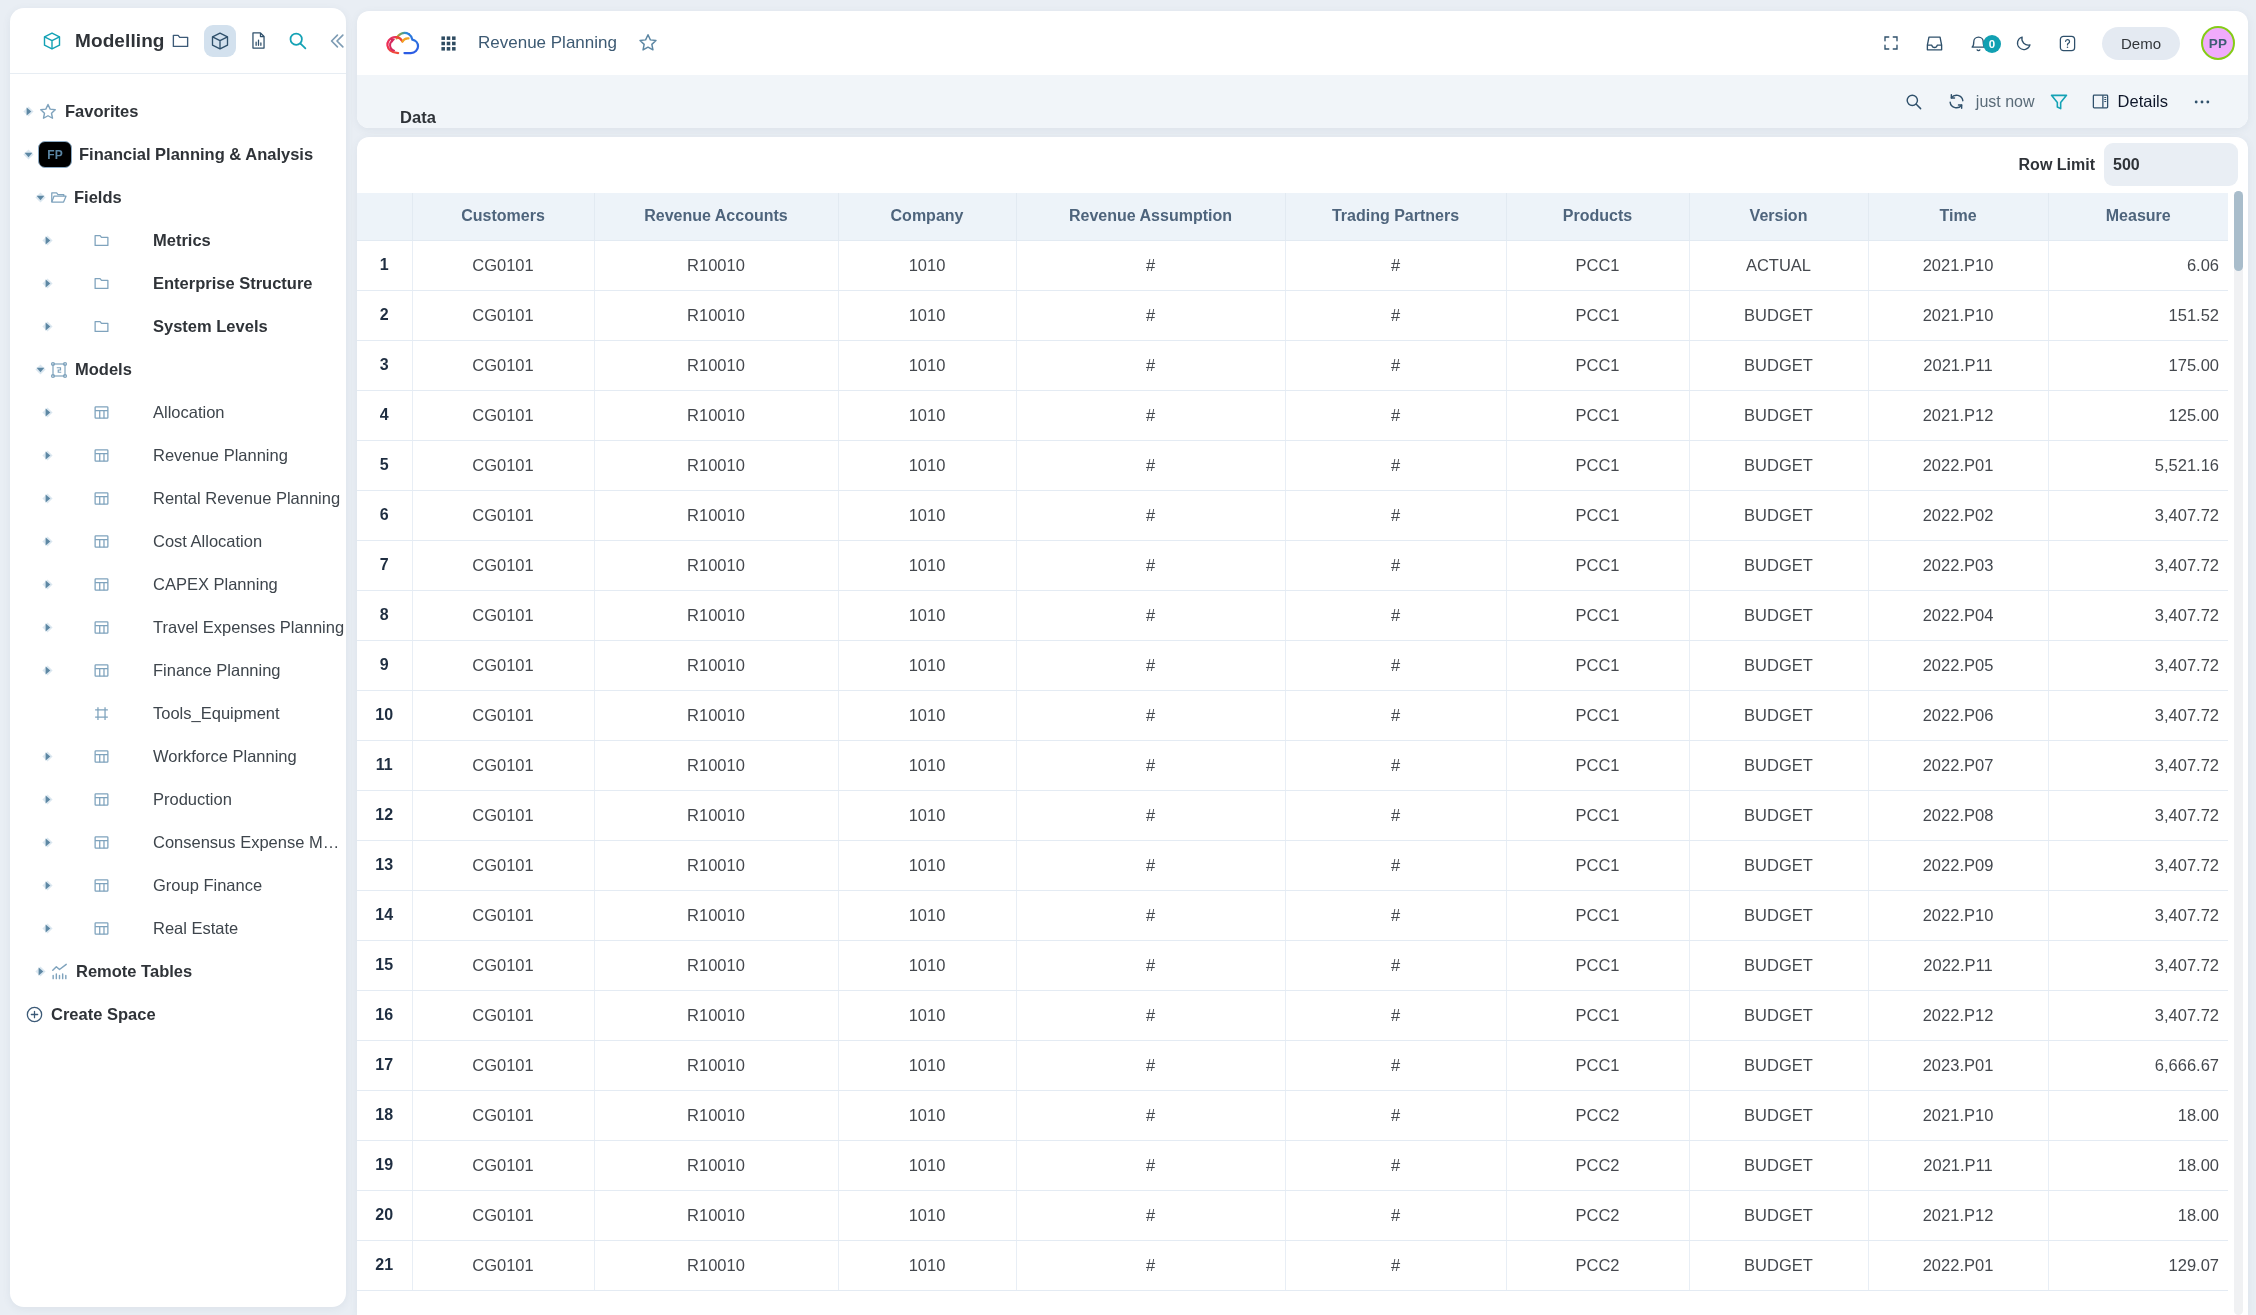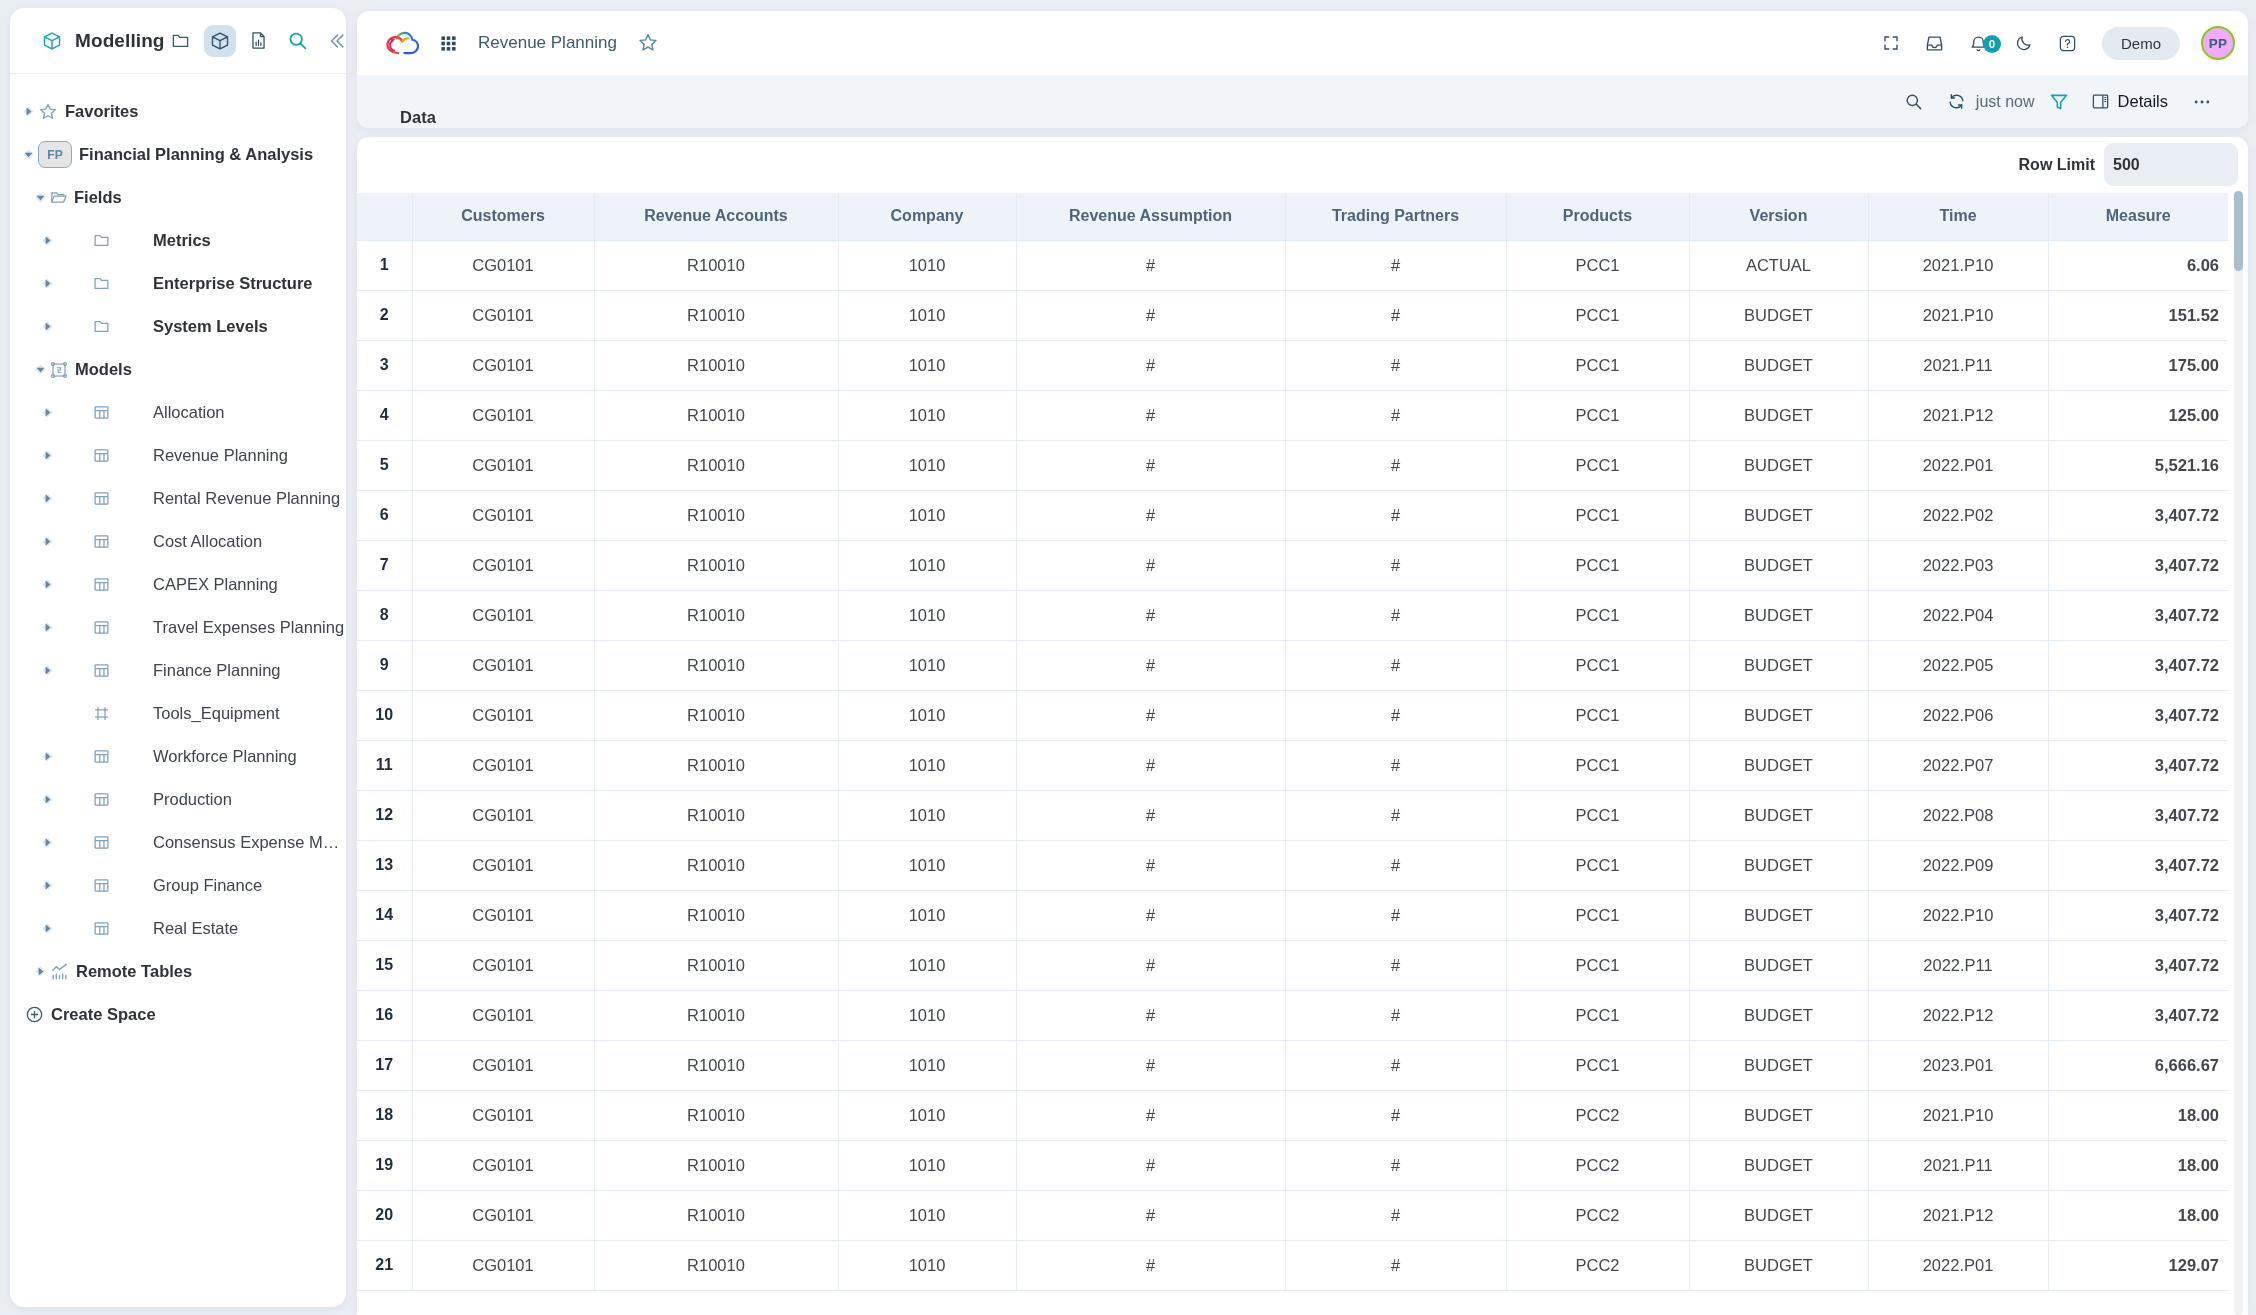--- a/index.html
+++ b/index.html
@@ -45,21 +45,21 @@
     margin-left:7px; font-size:16.5px; color:#3e454c;
     white-space:nowrap; overflow:hidden; text-overflow:ellipsis; max-width:240px;
   }
   .tree-row.bold .tlabel { font-weight:700; color:#2f3338; }
   .tree-row.lvl0 { padding-left:12px; }
   .tree-row.lvl1 { padding-left:24px; }
   .tree-row.lvl2 { padding-left:31px;gap:36px; }
   .space-badge {
     width:34px; height:27px; border:1.5px solid #8aa9c3; border-radius:7px;
     display:flex; align-items:center; justify-content:center;
-    font-size:12px; font-weight:700; color:#5b86a4; background:#e5e5e5;
+    font-size:12px; font-weight:700; color:#5b86a4; background:#000000;
   }
 
   
   .top-panel {
     position:absolute; left:357px; top:11px; width:1891px; height:117px;
     background:#fff; border-radius:12px;
     box-shadow:0 2px 8px rgba(70,90,120,.08);
   }
   .appbar { height:64px; display:flex; align-items:center; padding:0 13px 0 25px; }
   .appbar-grid { margin-left:19px; cursor:pointer; }
@@ -130,21 +130,21 @@
     border-right:1px solid #e2eaf2; border-bottom:1px solid #e2eaf2;
     text-align:center; white-space:nowrap;
   }
   .data-grid th:first-child { border-left:none; }
   .data-grid th:last-child { border-right:none; }
   .data-grid td {
     height:50px; font-size:16.5px; color:#44484e; text-align:center;
     border-right:1px solid #e8eef5; border-bottom:1px solid #e4ebf3;
     background:#fff; white-space:nowrap;
   }
-  .data-grid td:last-child { border-right:none;font-weight:bold; }
+  .data-grid td:last-child { border-right:none; }
   .data-grid td.rownum {
     font-size:16px; font-weight:700; color:#1f2e41;
   }
   .data-grid td.measure { text-align:right; padding-right:9px; }
 
   .vscroll-track {
     position:absolute; top:54px; right:5px; width:9px; height:1124px;
     background:#f0f1f3; border-radius:5px;
   }
   .vscroll-thumb {

